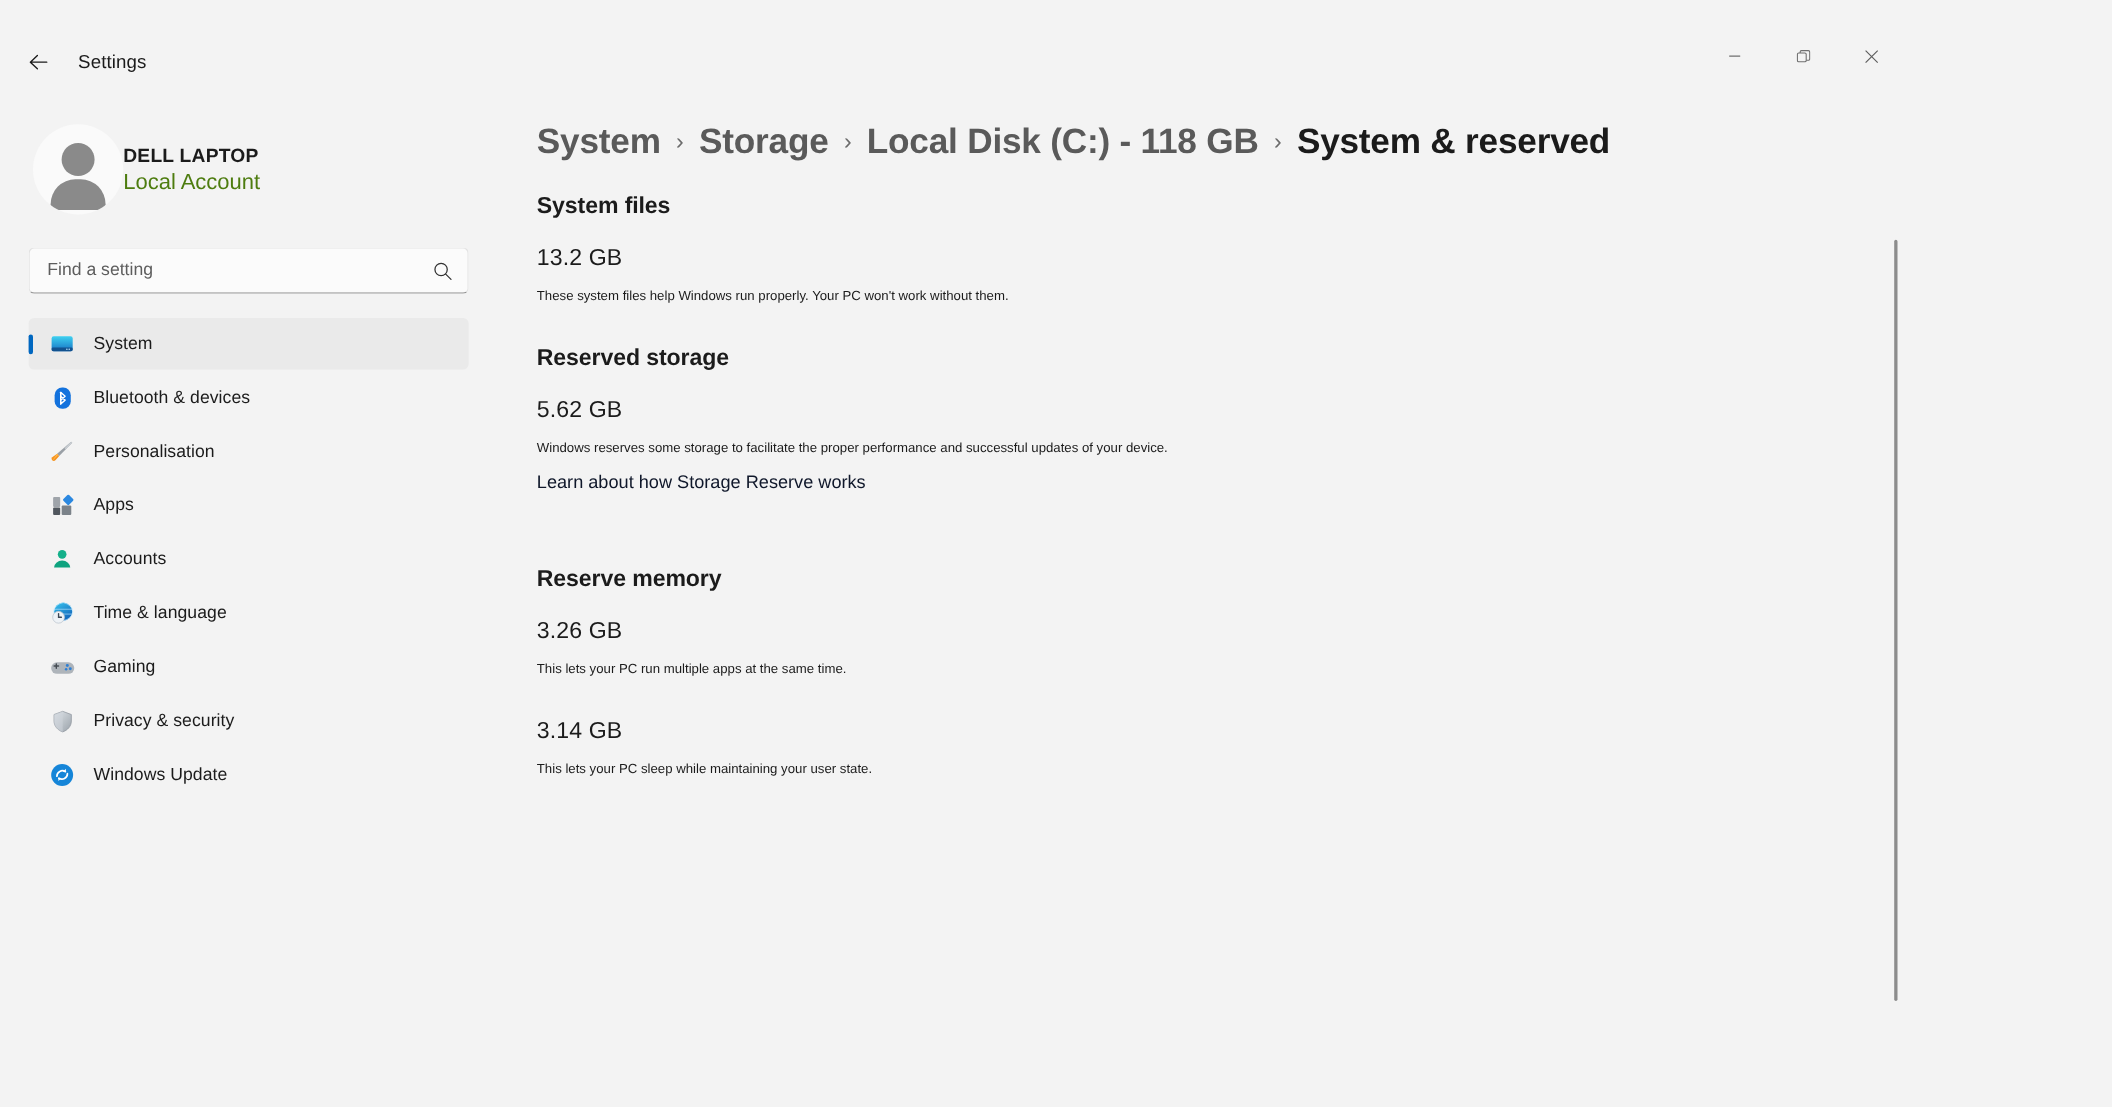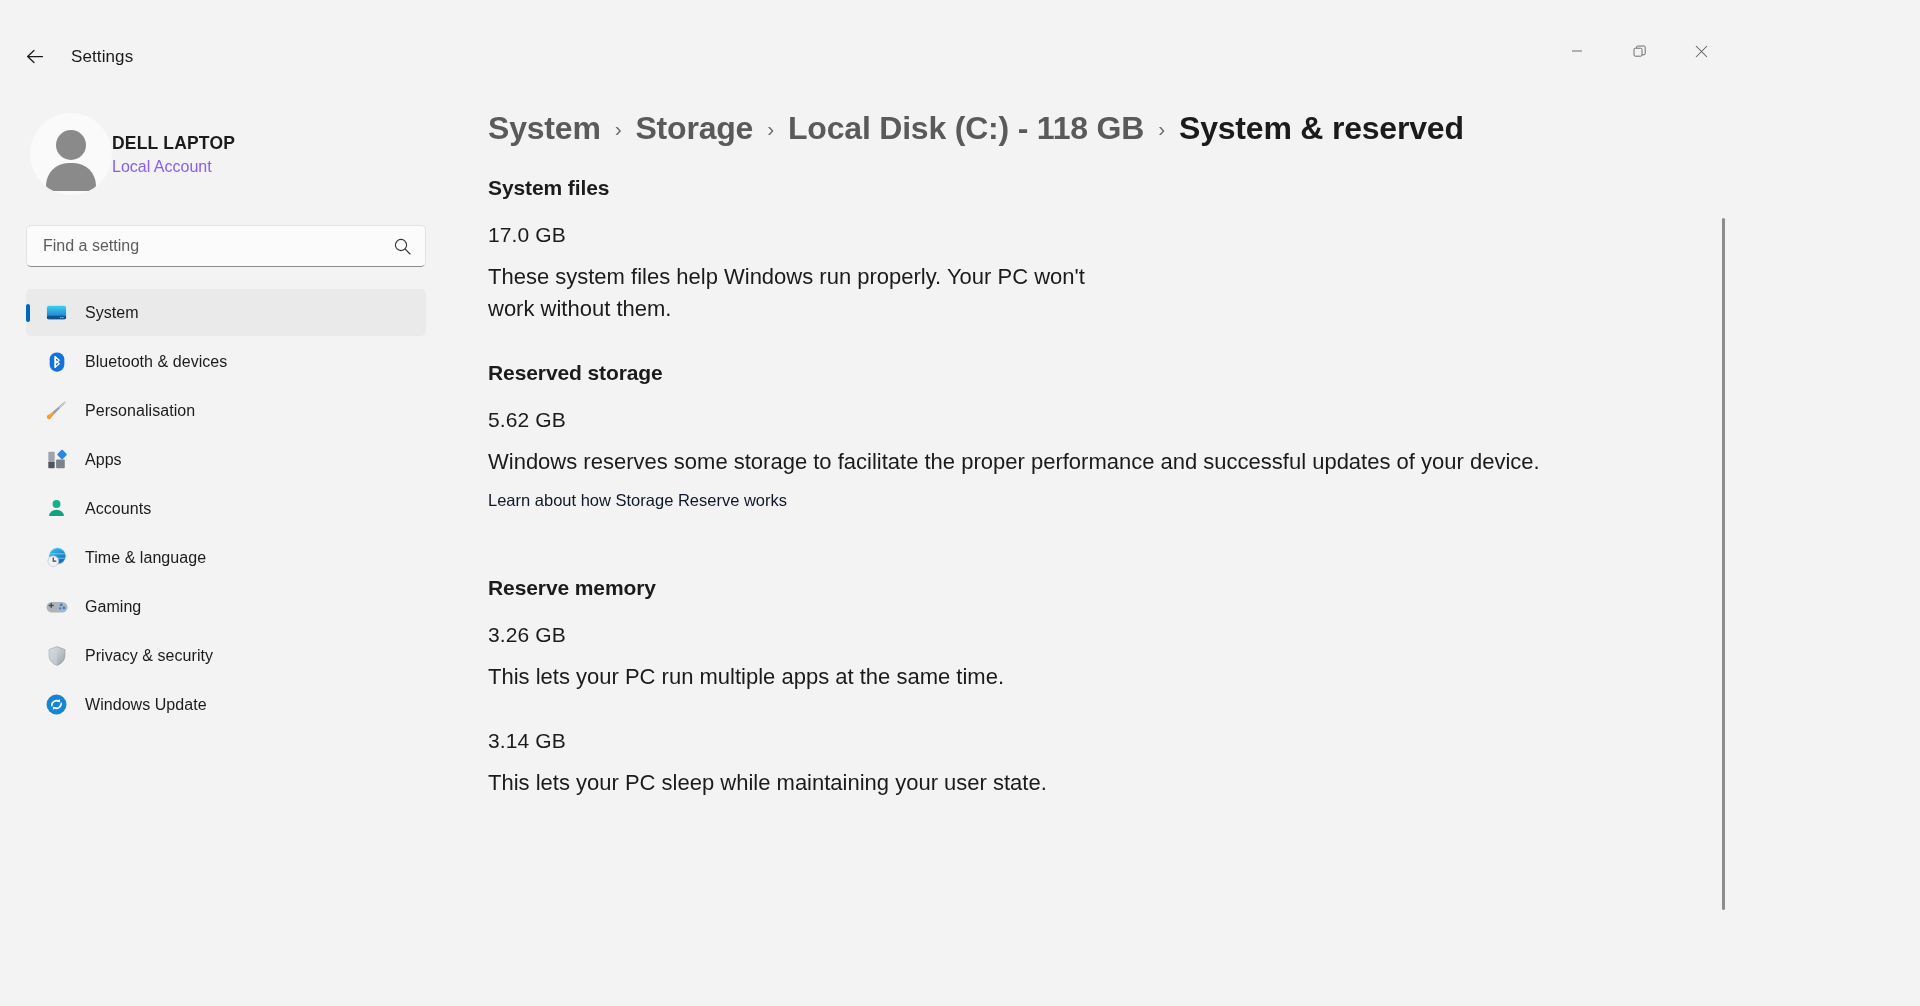--- a/index.html
+++ b/index.html
@@ -49,21 +49,21 @@
   }
   .avatar .head {
     position: absolute; width: 30px; height: 30px; border-radius: 50%;
     background: #8a8a8a; left: 26px; top: 17px;
   }
   .avatar .body {
     position: absolute; width: 50px; height: 28px; left: 16px; top: 50px;
     background: #8a8a8a; border-radius: 25px 25px 6px 6px;
   }
   .acct-name { font-size: 17.5px; font-weight: 700; letter-spacing: .2px; line-height: 1.3; }
-  .acct-sub { font-size: 16px; color: #8b5cf6; margin-top: 3px; font-weight: 400; }
+  .acct-sub { font-size: 20px; color: #4d7c0f; margin-top: 3px; font-weight: 400; }
 
   .searchbox {
     margin-top: 30px; height: 42px; background: #fbfbfb;
     border: 1px solid #e2e2e2; border-bottom: 1.6px solid #8a8a8a;
     border-radius: 5px; display: flex; align-items: center;
     padding: 0 13px 0 16px; width: 400px; gap: 35px;
   }
   .searchbox input {
     flex: 1; border: none; outline: none; background: transparent;
     font-family: inherit; font-size: 16px; color: #1b1b1b;
@@ -105,21 +105,21 @@
   .section { margin-bottom: 0; }
   .section h2 {
     font-size: 21px; font-weight: 700; letter-spacing: -0.1px;
     color: #1b1b1b; margin-bottom: 23px;
   }
   .section .value {
     font-size: 21px; font-weight: 400; color: #1b1b1b;
     letter-spacing: .1px; margin-bottom: 14px;
   }
   .section .desc {
-    font-size: 22px; color: #1b1b1b; line-height: 1.45; max-width: 640px;
+    font-size: 12px; color: #1b1b1b; line-height: 1.45; max-width: 640px;
   }
   .section .desc.wide { max-width: 1100px; }
   .link {
     display: inline-block; margin-top: 13px; font-size: 16.5px;
     color: #0f172a; text-decoration: none; cursor: pointer;
   }
 
   .gap-sm { height: 36px; }
   .gap-lg { height: 66px; }
 
@@ -320,21 +320,21 @@
       <span class="crumb-sep">›</span>
       <span class="crumb">Storage</span>
       <span class="crumb-sep">›</span>
       <span class="crumb">Local Disk (C:) - 118 GB</span>
       <span class="crumb-sep">›</span>
       <span class="crumb current">System &amp; reserved</span>
     </div>
 
     <div class="section">
       <h2>System files</h2>
-      <div class="value">17.0 GB</div>
+      <div class="value">13.2 GB</div>
       <div class="desc">These system files help Windows run properly. Your PC won't work without them.</div>
     </div>
 
     <div class="gap-sm"></div>
 
     <div class="section">
       <h2>Reserved storage</h2>
       <div class="value">5.62 GB</div>
       <div class="desc wide">Windows reserves some storage to facilitate the proper performance and successful updates of your device.</div>
       <a class="link">Learn about how Storage Reserve works</a>

